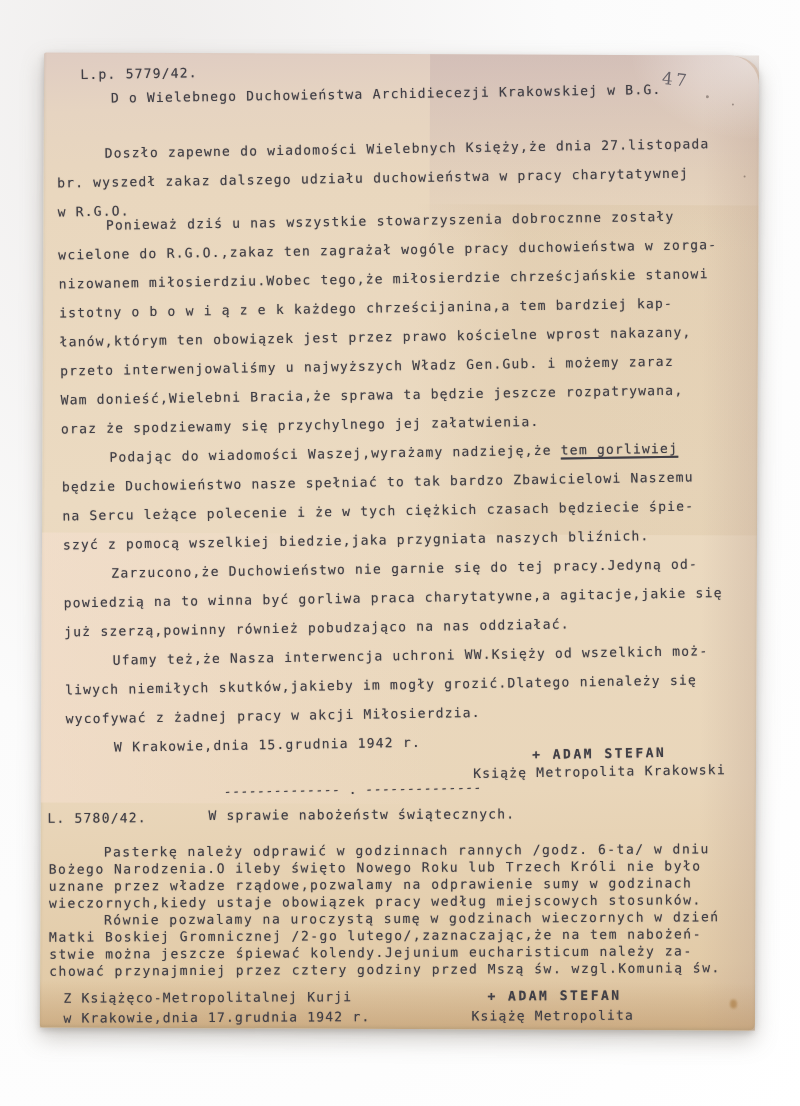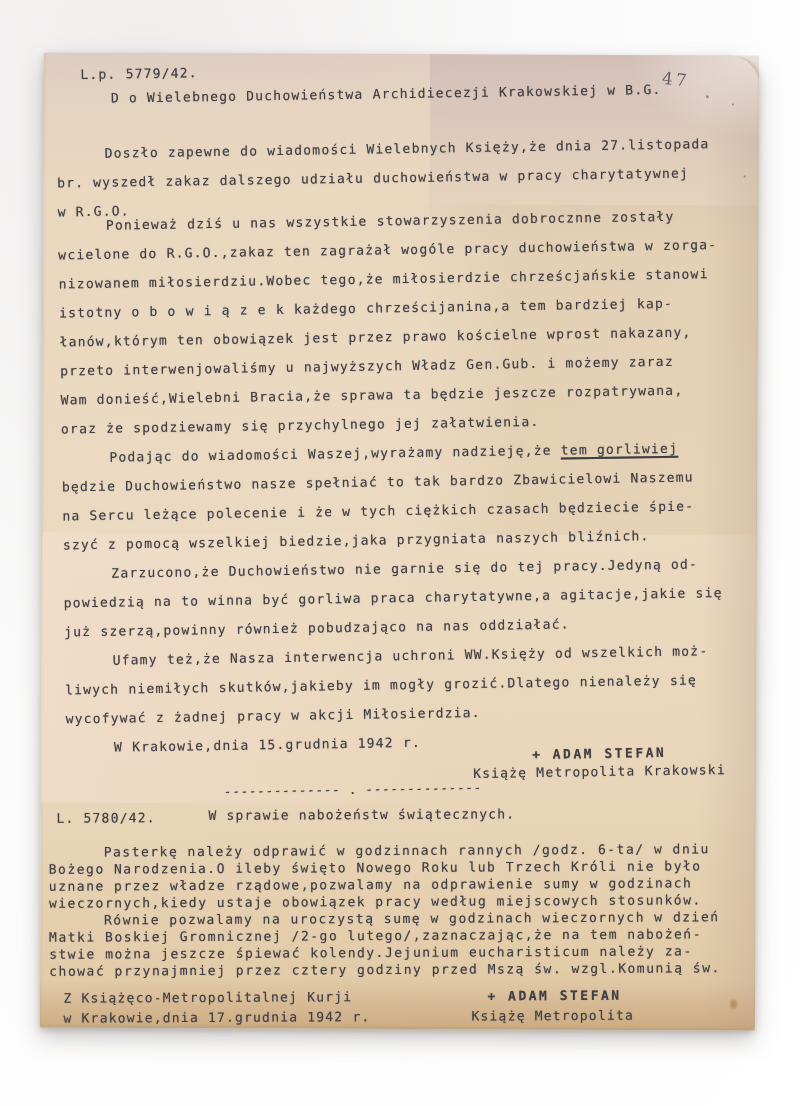--- a/index.html
+++ b/index.html
@@ -51,21 +51,21 @@
     color:#55525b;letter-spacing:3px;transform:rotate(6deg);opacity:.85;}
   .salut{left:68px;top:38px;}
   .body1{left:13px;top:86px;width:690px;}
   .body1 .line{line-height:29px;height:29px;white-space:nowrap;}
   .body1 .line.indent{padding-left:48px;}
   .underline{text-decoration:underline;text-underline-offset:3px;text-decoration-thickness:1.5px;}
   .sig{width:300px;text-align:center;line-height:18px;}
   .sig1{left:396px;top:700px;}
   .sig .name{font-weight:bold;letter-spacing:2.5px;}
   .sep1{left:170px;top:733px;letter-spacing:0.5px;}
-  .ref2{left:16px;top:758px;}
+  .ref2{left:7px;top:758px;}
   .subject2{left:168px;top:756px;}
   .body2{left:8px;top:791px;width:700px;letter-spacing:1.5px;}
   .body2 .line{line-height:17px;height:17px;white-space:nowrap;}
   .body2 .line.indent{padding-left:55px;}
   .close-left{left:22px;top:936px;line-height:20px;}
   .close-left div{white-space:nowrap;}
   .sig2{left:430px;top:936px;width:270px;line-height:20px;text-align:left;}
   .sig2 .name{padding-left:16px;}
 </style>
 </head>

